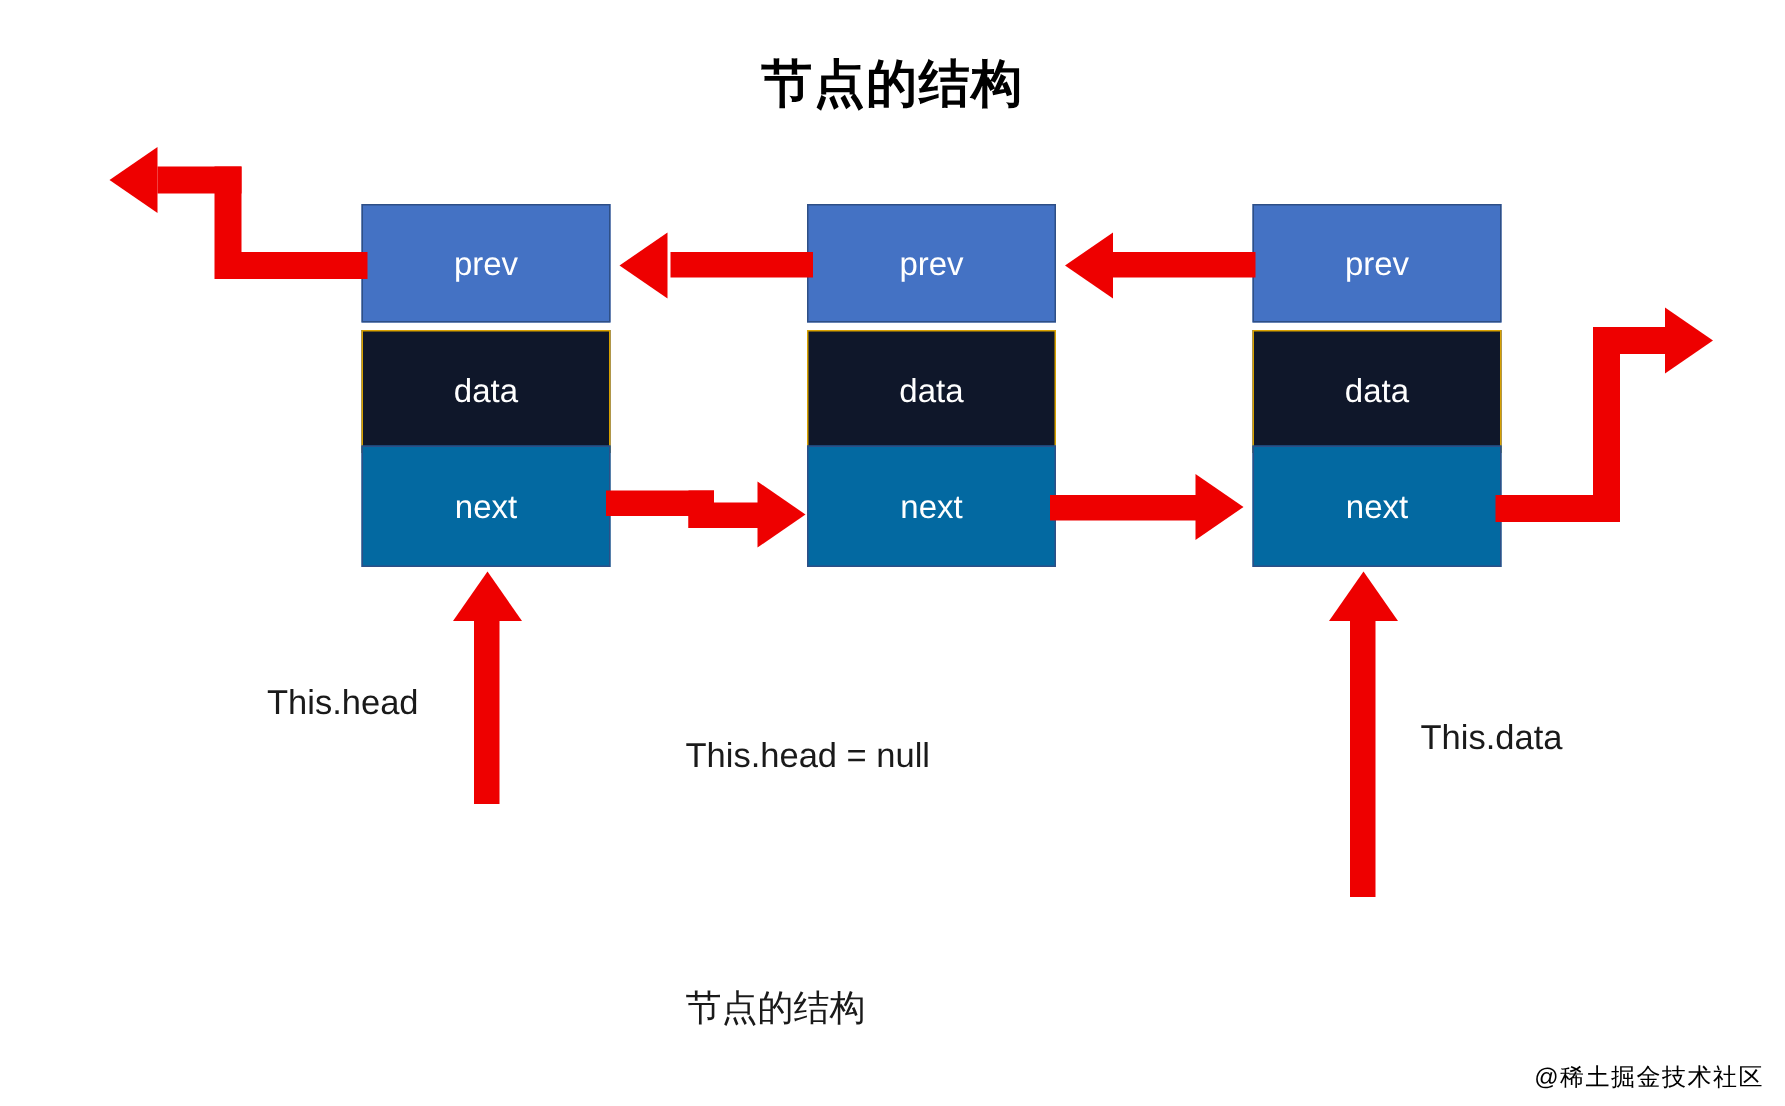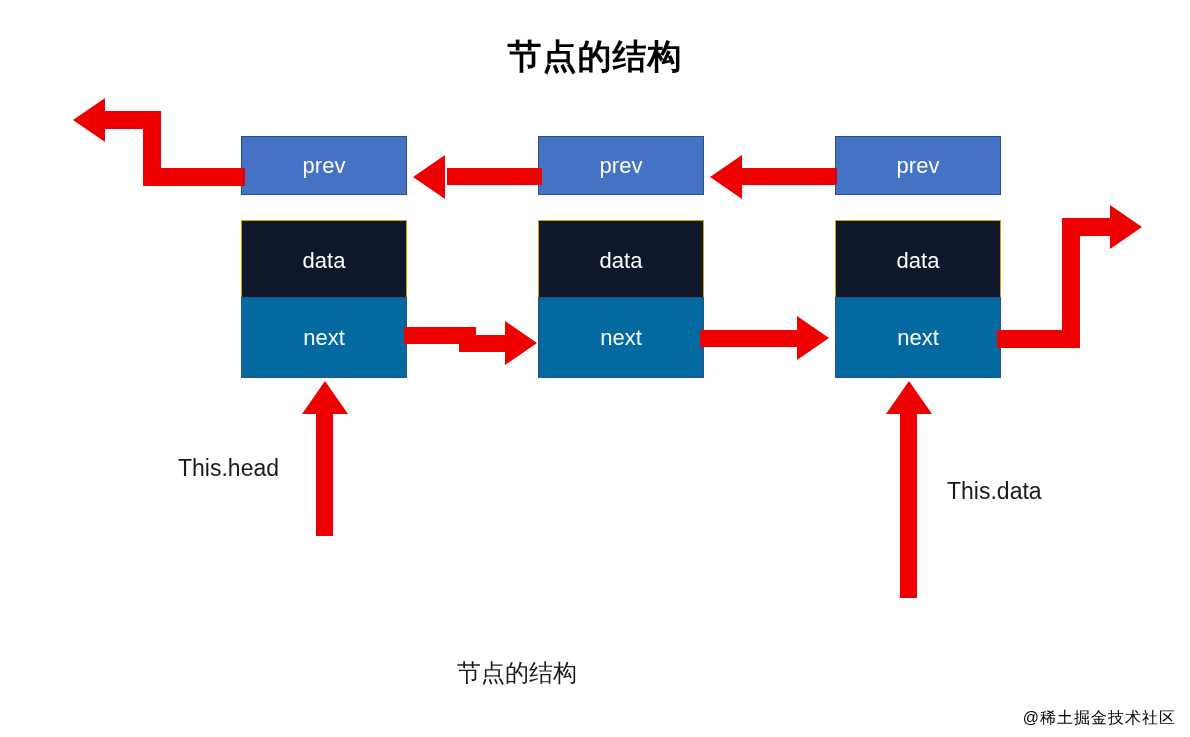--- a/index.html
+++ b/index.html
@@ -43,21 +43,21 @@
     width: 166px;
     box-sizing: border-box;
     display: flex;
     align-items: center;
     justify-content: center;
     color: #ffffff;
     font-size: 22px;
     line-height: 1;
     border: 1px solid #2e4f86;
   }
-  .cell-prev { top: 0;    height: 59px; background: #4472c4; }
+  .cell-prev { top: 0;    height: 79px; background: #4472c4; }
   .cell-data { top: 84px; height: 82px; background: #0f172a; border-color:#d8a200; }
   .cell-next { top: 161px;height: 81px; background: #0369a1; }
 
   #node1 { left: 241px; top: 136px; }
   #node2 { left: 538px; top: 136px; }
   #node3 { left: 835px; top: 136px; }
 
   
   .seg {
     position: absolute;
@@ -162,20 +162,21 @@
   <div class="head-up" style="left:302px; top:381px;"></div>
 
   <div class="seg" style="left:900px; top:412px; width:17px; height:186px;"></div>
   <div class="head-up" style="left:886px; top:381px;"></div>
 
   <div class="caption" id="cap-head">This.head</div>
 
   <div class="caption" id="cap-tail">This.data</div>
 
   <div class="caption" id="block-list">
+    <span class="block-line">This.head = null</span>
     
   </div>
 
   <div class="caption" id="block-node">
     <span class="block-line zh">节点的结构</span>
     
     
     
   </div>
 

